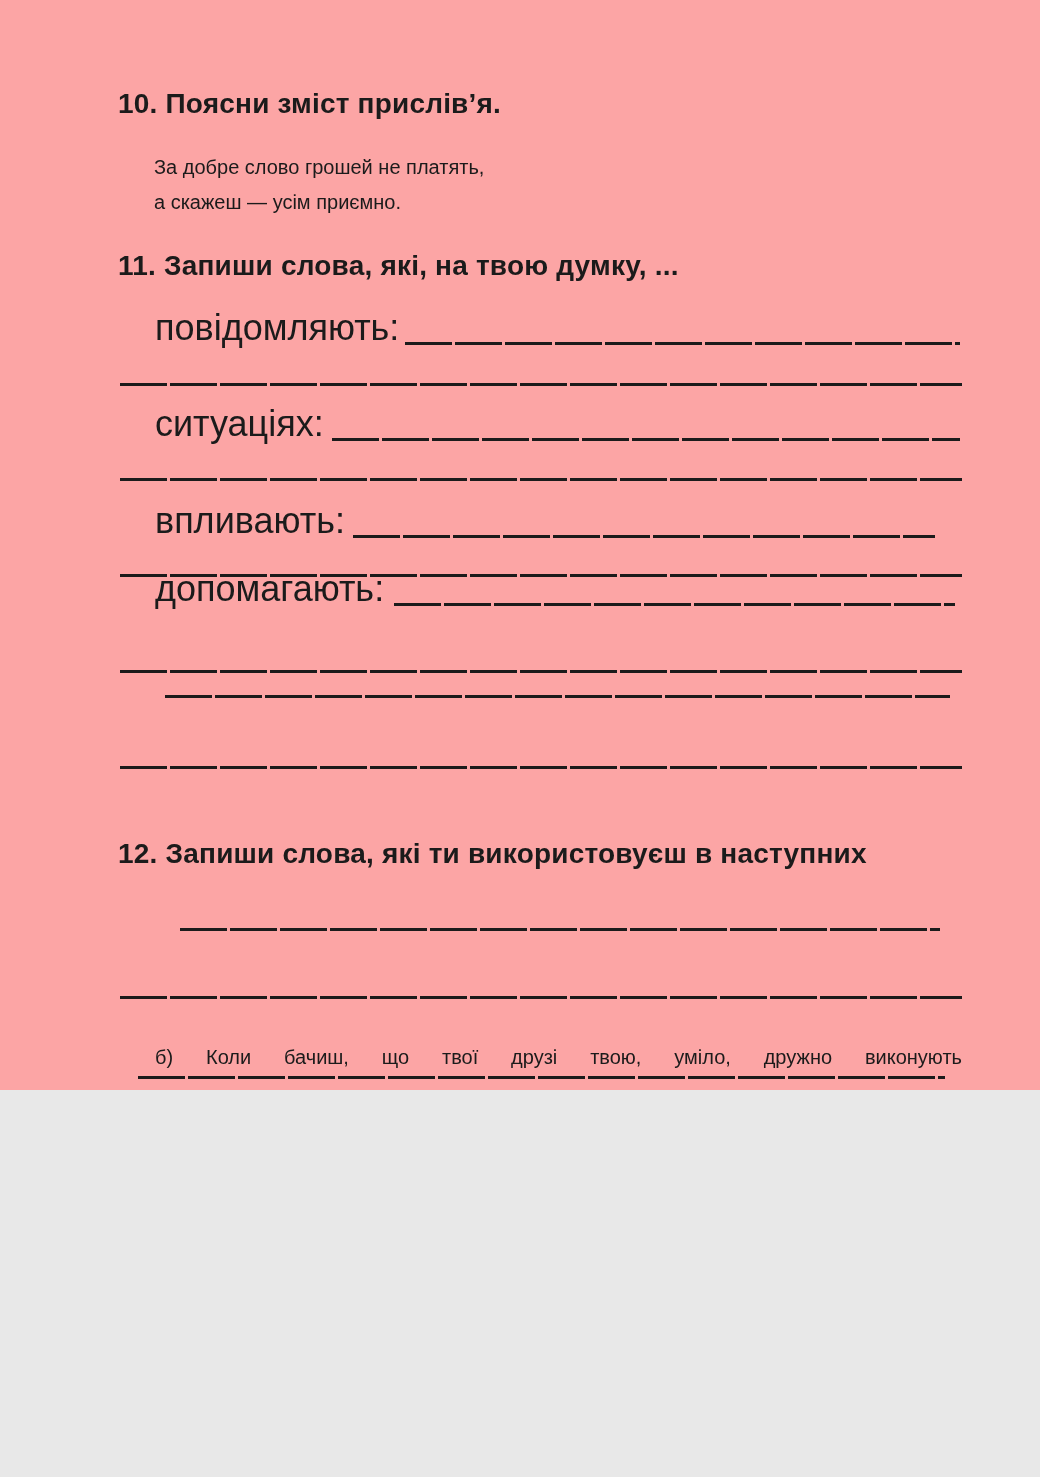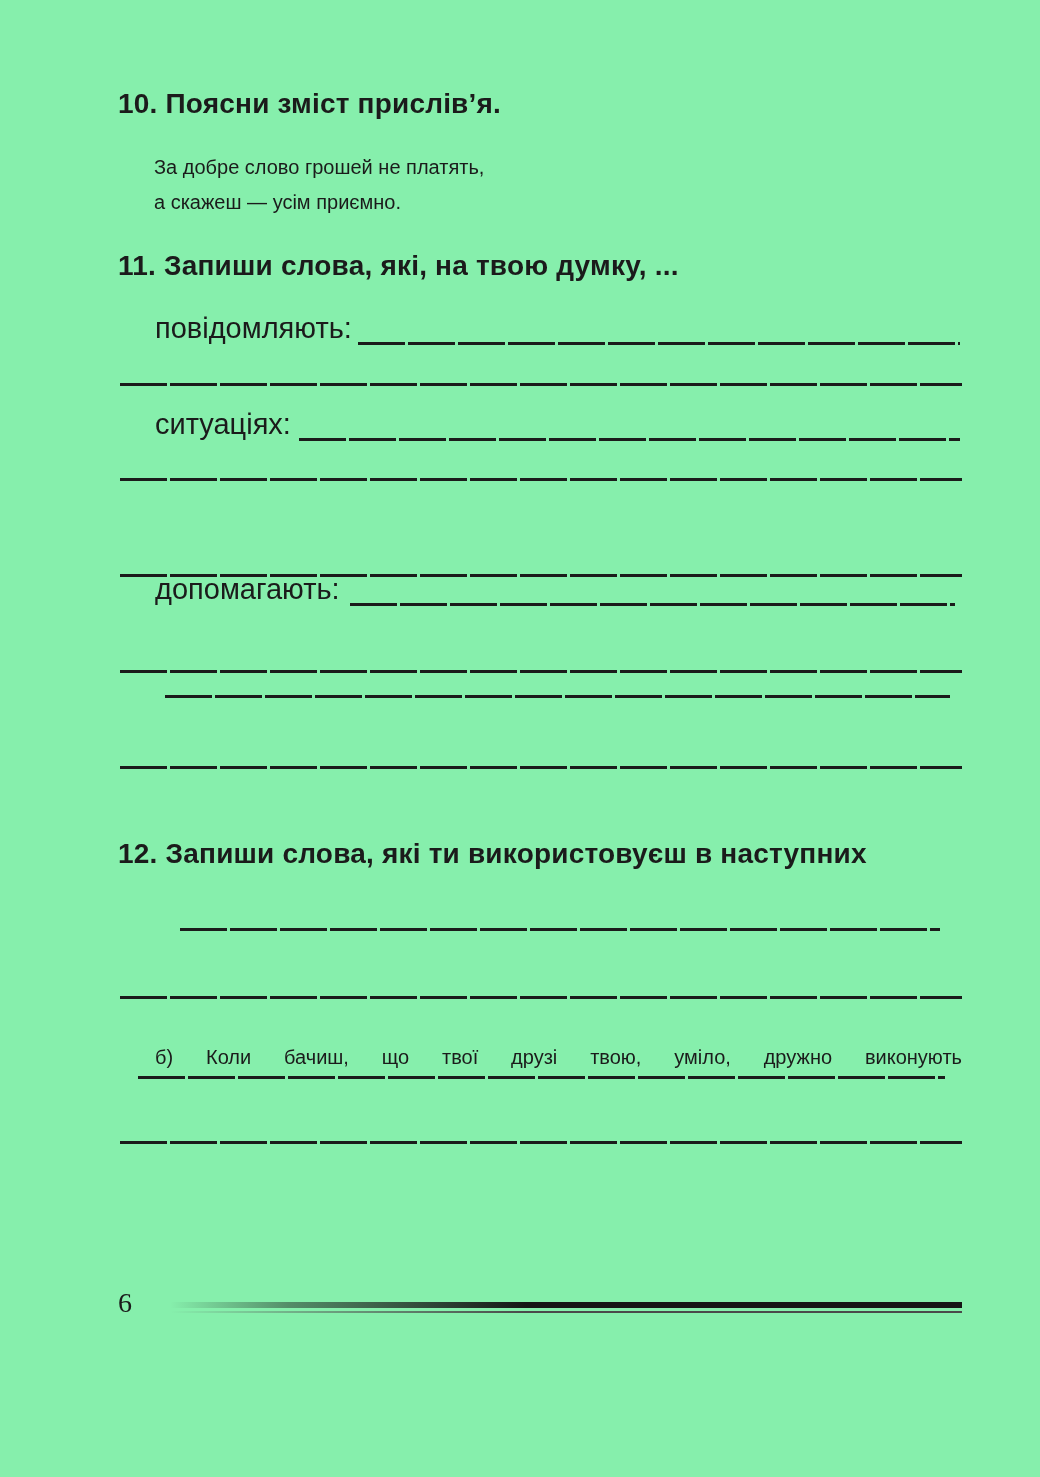--- a/index.html
+++ b/index.html
@@ -1,20 +1,20 @@
 <!DOCTYPE html>
 <html><head>
 <meta charset="utf-8">
 <style>
   html, body { margin: 0; padding: 0; background: #e8e8e8; }
   .page {
     position: relative;
     width: 1040px;
-    height: 1477px;
-    background: #86efac;
+    height: 1090px;
+    background: #fca5a5;
     font-family: "Liberation Sans", sans-serif;
     color: #1b1b1b;
     overflow: hidden;
   }
   .heading {
     position: absolute;
     margin: 0;
     font-size: 28px;
     font-weight: bold;
     line-height: 35px;
@@ -26,21 +26,21 @@
     position: absolute;
     font-size: 20px;
     line-height: 35px;
     white-space: nowrap;
   }
   .body-block .tline { display: block; }
   .fill-row {
     position: absolute;
     display: flex;
     align-items: flex-end;
-    font-size: 29px;
+    font-size: 36px;
     line-height: 36px;
   }
   .fill-row .label { white-space: nowrap; }
   .write-line {
     flex: 1;
     height: 3px;
     margin-bottom: 1px;
     background: repeating-linear-gradient(90deg, #1b1b1b 0 47px, transparent 47px 50px);
   }
   .ruled-line {
@@ -89,20 +89,24 @@
     <span class="write-line" style="margin-left:6px; margin-right:2px"></span>
   </div>
   <div class="ruled-line" style="left:120px; top:383px; width:842px"></div>
 
   <div class="fill-row" style="left:155px; top:406px; width:807px">
     <span class="label">ситуаціях:</span>
     <span class="write-line" style="margin-left:8px; margin-right:2px"></span>
   </div>
   <div class="ruled-line" style="left:120px; top:478px; width:842px"></div>
 
+  <div class="fill-row" style="left:155px; top:503px; width:807px">
+    <span class="label">впливають:</span>
+    <span class="write-line" style="margin-left:8px; margin-right:27px"></span>
+  </div>
   <div class="ruled-line" style="left:120px; top:574px; width:842px"></div>
 
   <div class="fill-row" style="left:155px; top:571px; width:807px">
     <span class="label">допомагають:</span>
     <span class="write-line" style="margin-left:10px; margin-right:7px"></span>
   </div>
   <div class="ruled-line" style="left:120px; top:670px; width:842px"></div>
 
   <div class="fill-row" style="left:155px; top:695px; width:807px">
     <span class="write-line" style="margin-left:10px; margin-right:12px"></span>

